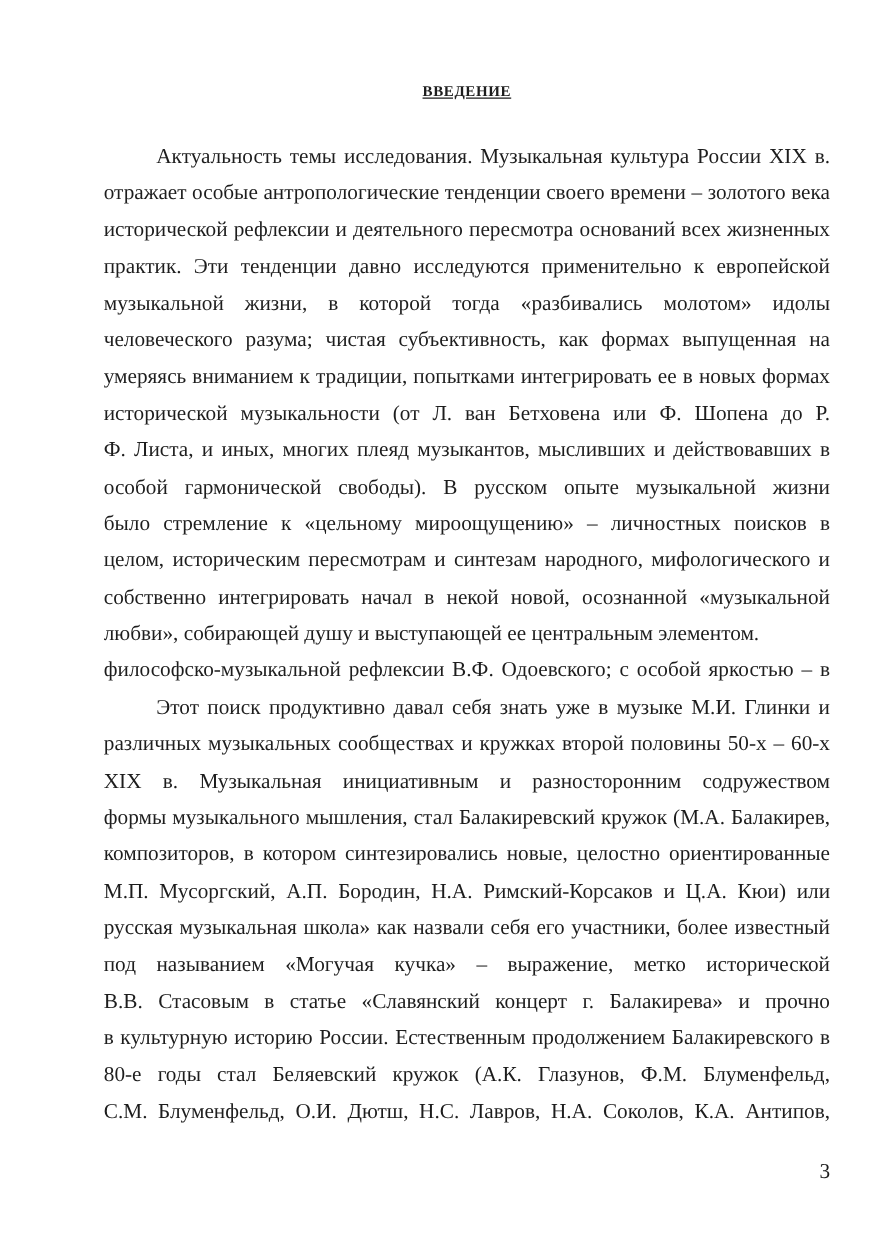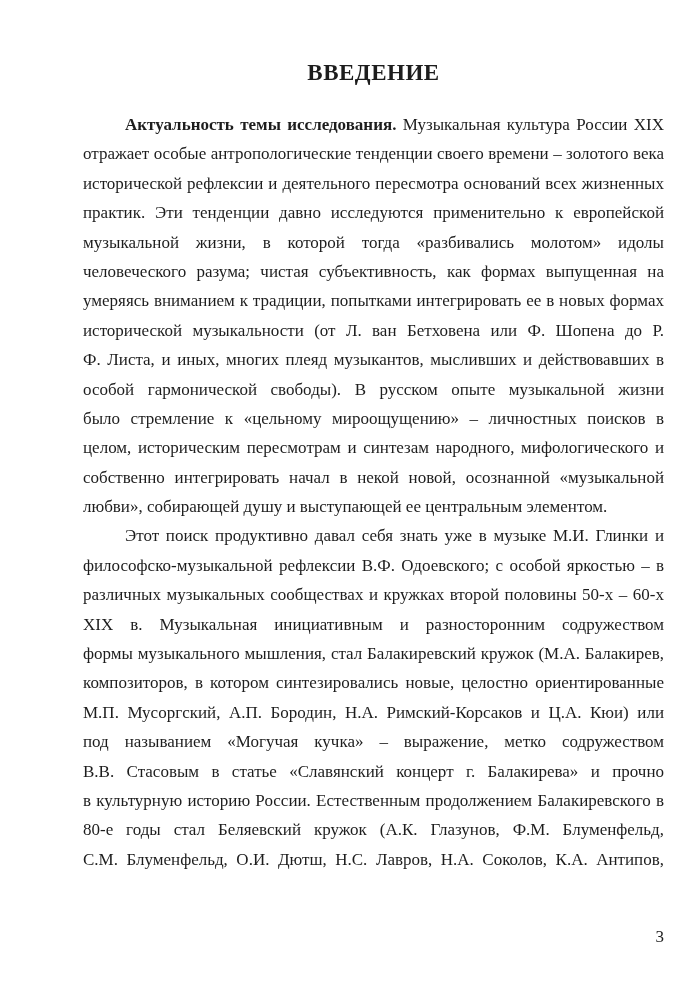--- a/index.html
+++ b/index.html
@@ -19,41 +19,42 @@
     position: absolute;
     inset: 0;
     background: #ffffff;
   }
   .doc-title {
     margin-top: 58px;
     margin-left: 83px;
     width: 581px;
     text-align: center;
     font-weight: bold;
-    font-size: 23px;
+    font-size: 12px;
     line-height: 30px;
     letter-spacing: 0.5px;
+    text-decoration: underline;
   }
   .text-block {
     margin-top: 22px;
     margin-left: 83px;
     width: 581px;
     font-size: 17px;
   }
   .para { margin: 0; padding: 0; }
   .line {
     text-align: justify;
     text-align-last: justify;
     line-height: 29.4px;
     height: 29.4px;
     overflow: hidden;
   }
   .line.first { text-indent: 42px; }
   .line.flush { text-align-last: left; }
-  .line b { font-weight: bold; }
+  .line b { font-weight: normal; }
   .page-number {
     position: absolute;
     top: 922px;
     left: 83px;
     width: 581px;
     text-align: right;
     font-size: 17px;
     line-height: 29.4px;
   }
 </style>
@@ -74,28 +75,29 @@
         <div class="line"><span>умеряясь вниманием к традиции, попытками интегрировать ее в новых формах</span></div>
         <div class="line"><span>исторической музыкальности (от Л. ван Бетховена или Ф. Шопена до Р. Вагнера,</span></div>
         <div class="line"><span>Ф. Листа, и иных, многих плеяд музыкантов, мысливших и действовавших в духе</span></div>
         <div class="line"><span>особой гармонической свободы). В русском опыте музыкальной жизни сильным</span></div>
         <div class="line"><span>было стремление к «цельному мироощущению» – личностных поисков в мировом</span></div>
         <div class="line"><span>целом, историческим пересмотрам и синтезам народного, мифологического и</span></div>
         <div class="line"><span>собственно интегрировать начал в некой новой, осознанной «музыкальной</span></div>
         <div class="line flush"><span>любви», собирающей душу и выступающей ее центральным элементом.</span></div>
       </div>
       <div class="para">
+        <div class="line"><span>философско-музыкальной рефлексии В.Ф. Одоевского; с особой яркостью – в</span></div>
         <div class="line first"><span>Этот поиск продуктивно давал себя знать уже в музыке М.И. Глинки и</span></div>
-        <div class="line"><span>философско-музыкальной рефлексии В.Ф. Одоевского; с особой яркостью – в</span></div>
         <div class="line"><span>различных музыкальных сообществах и кружках второй половины 50-х – 60-х гг.</span></div>
         <div class="line"><span>XIX в. Музыкальная инициативным и разносторонним содружеством</span></div>
         <div class="line"><span>формы музыкального мышления, стал Балакиревский кружок (М.А. Балакирев,</span></div>
         <div class="line"><span>композиторов, в котором синтезировались новые, целостно ориентированные</span></div>
         <div class="line"><span>М.П. Мусоргский, А.П. Бородин, Н.А. Римский-Корсаков и Ц.А. Кюи) или «Новая</span></div>
-        <div class="line"><span>под называнием «Могучая кучка» – выражение, метко содружеством</span></div>
+        <div class="line"><span>русская музыкальная школа» как назвали себя его участники, более известный</span></div>
+        <div class="line"><span>под называнием «Могучая кучка» – выражение, метко исторической</span></div>
         <div class="line"><span>В.В. Стасовым в статье «Славянский концерт г. Балакирева» и прочно вошедшее</span></div>
         <div class="line"><span>в культурную историю России. Естественным продолжением Балакиревского в</span></div>
         <div class="line"><span>80-е годы стал Беляевский кружок (А.К. Глазунов, Ф.М. Блуменфельд,</span></div>
         <div class="line"><span>С.М. Блуменфельд, О.И. Дютш, Н.С. Лавров, Н.А. Соколов, К.А. Антипов,</span></div>
       </div>
     </div>
 
   <div class="page-number">3</div>
 </div>
 

